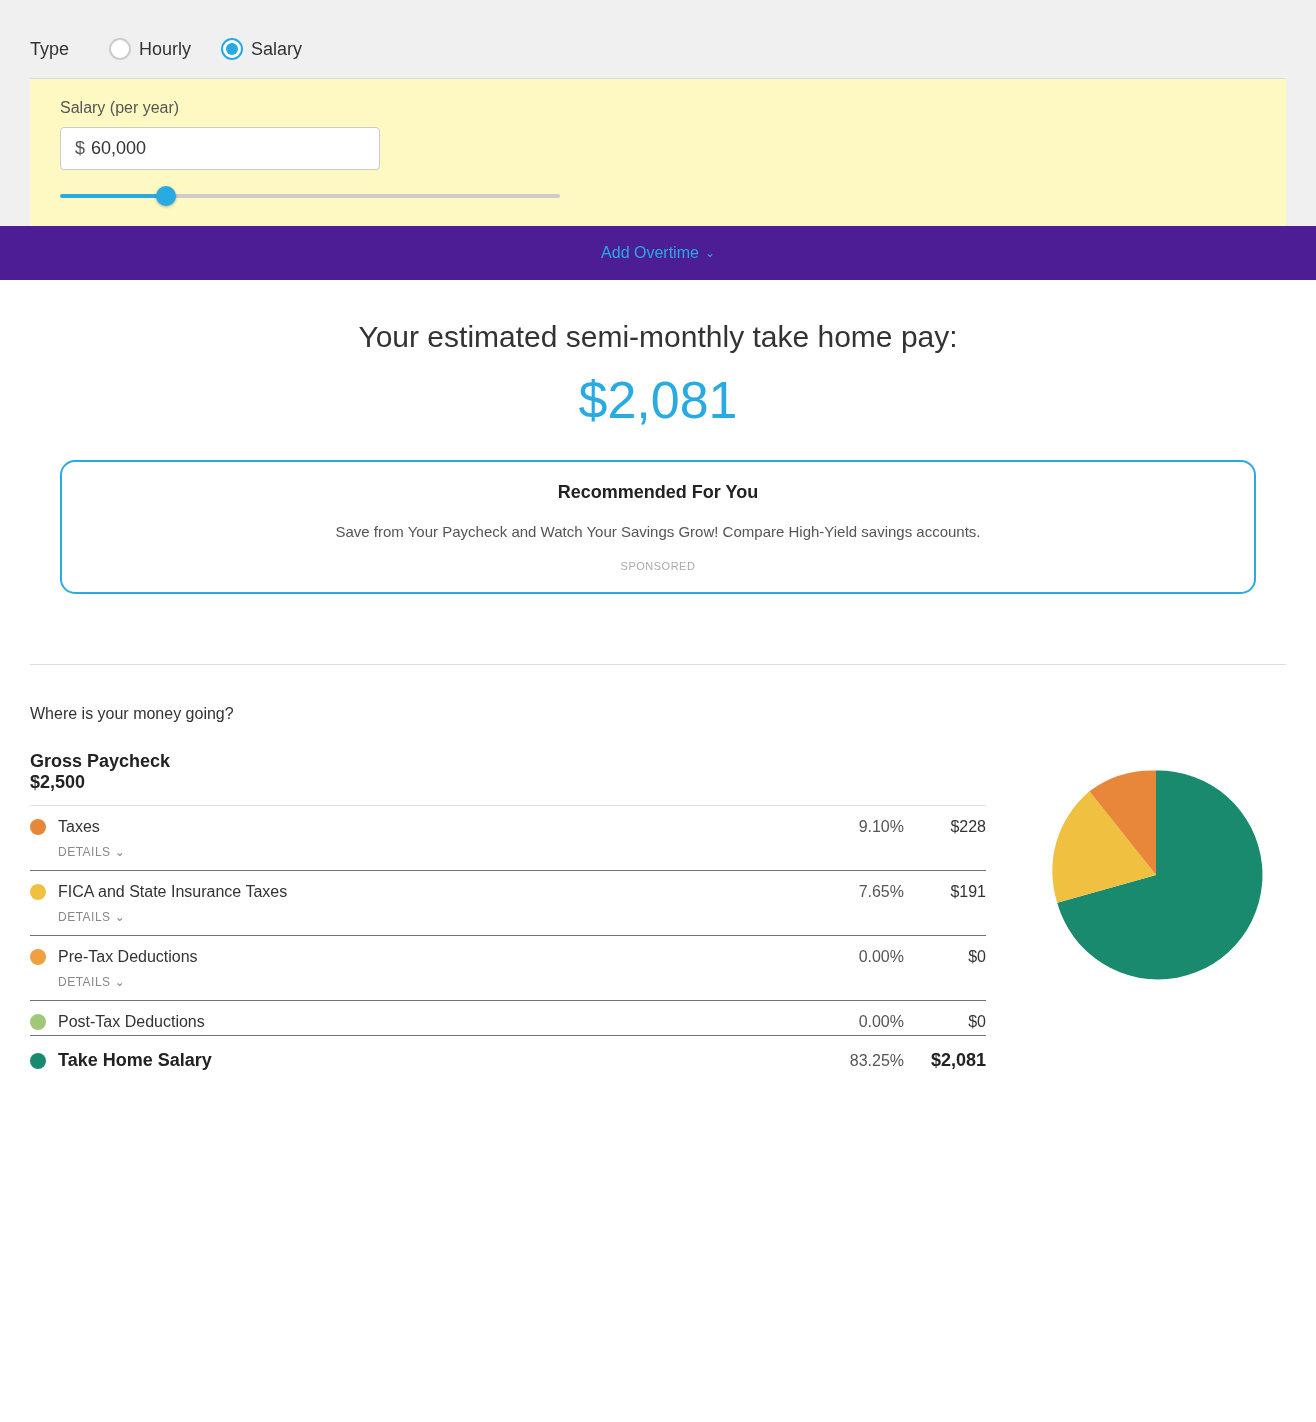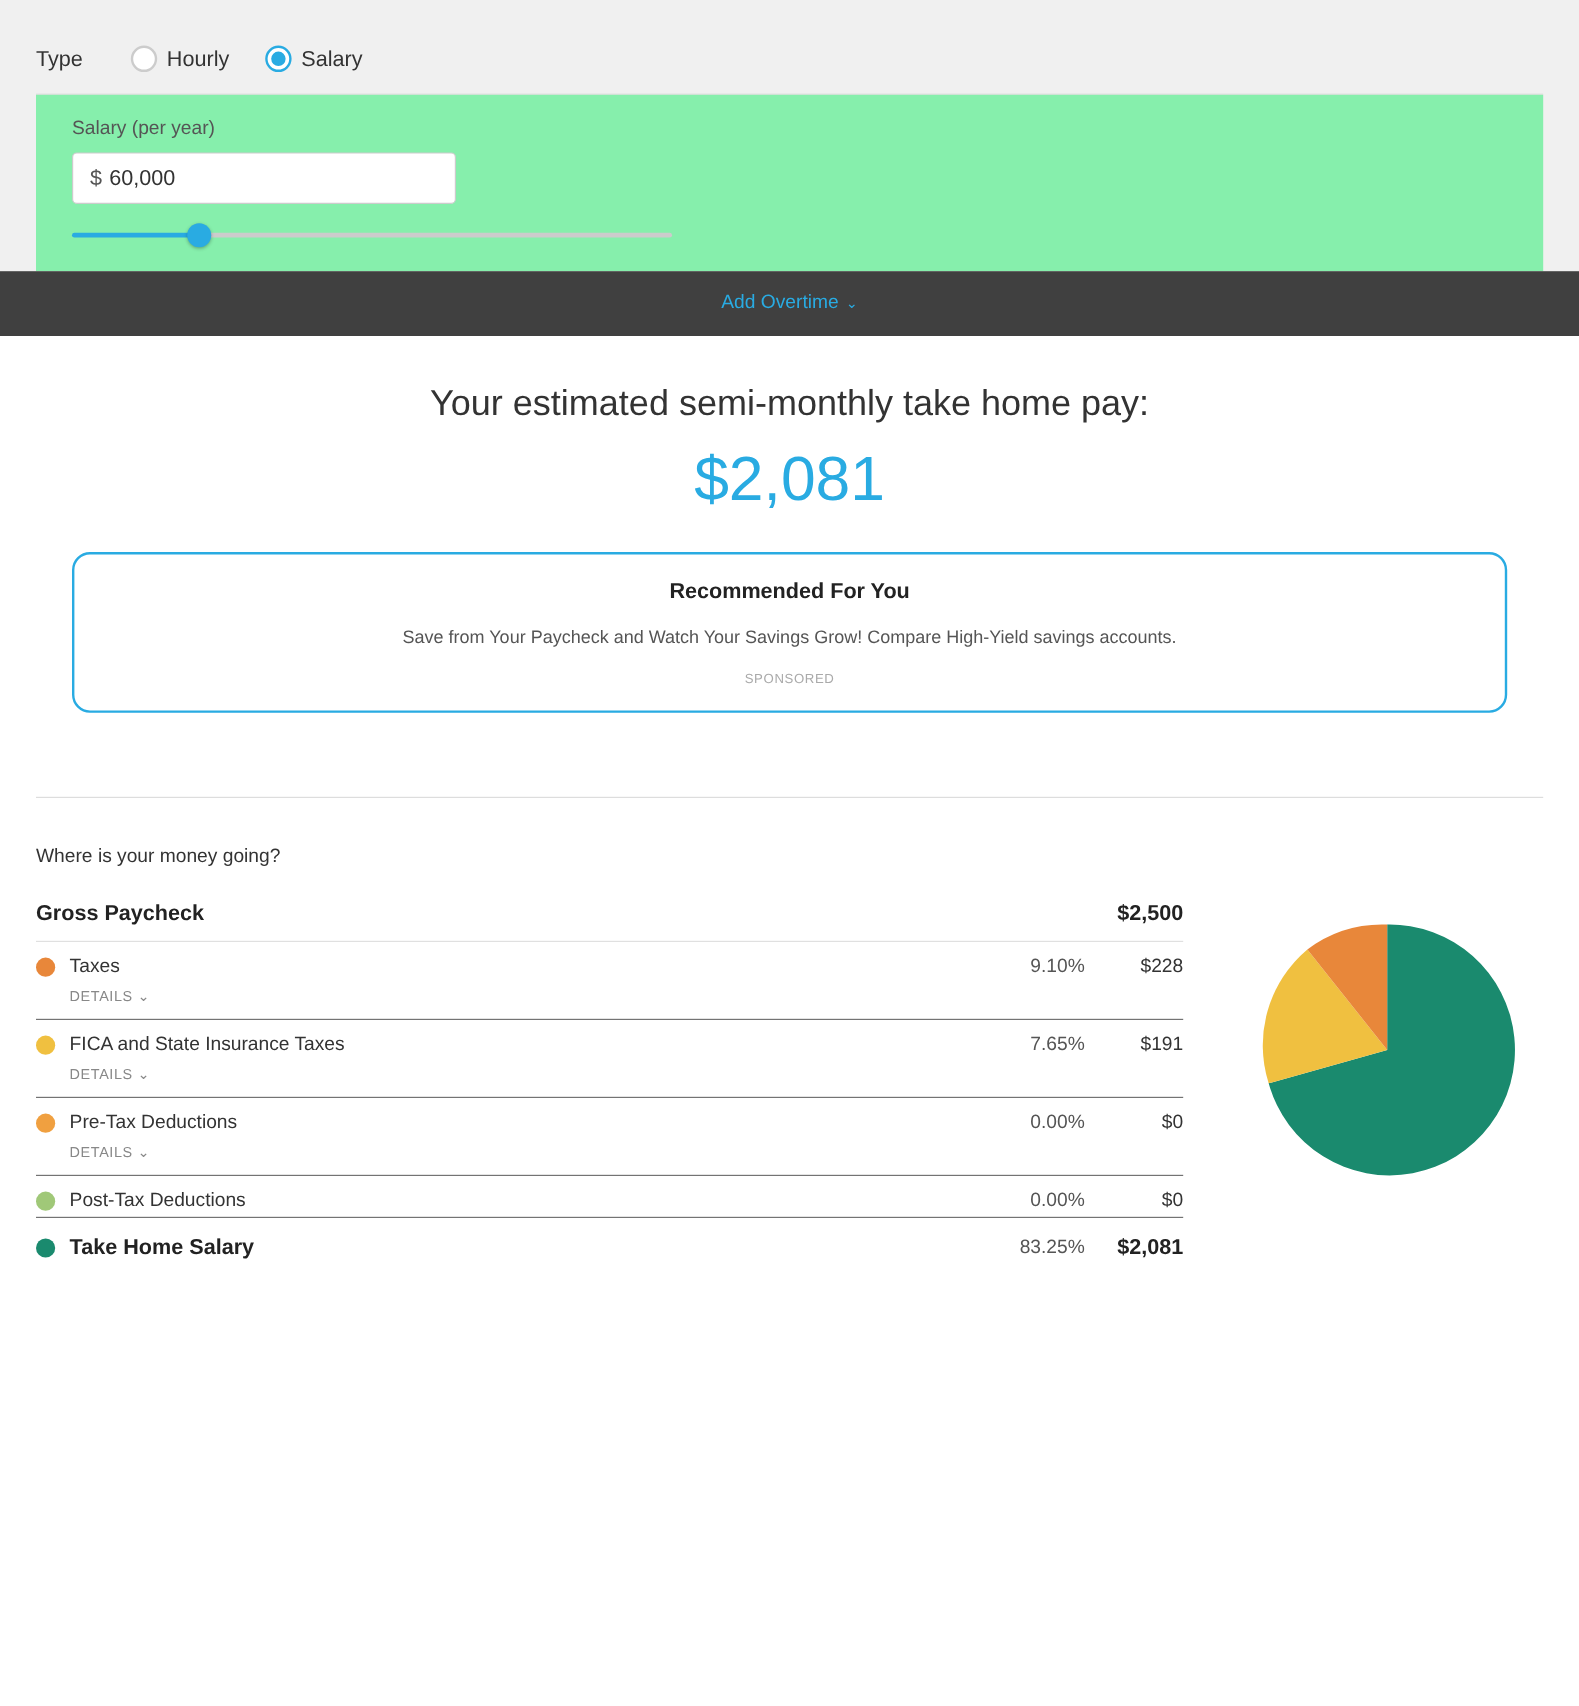--- a/index.html
+++ b/index.html
@@ -62,21 +62,21 @@
       background: #29abe2;
     }
 
     .divider-line {
       border: none;
       border-top: 1px solid #ddd;
       margin: 0;
     }
 
     .salary-section {
-      background: #86efac;
+      background: #fef9c3;
       padding: 20px 30px;
     }
 
     .salary-section-label {
       font-size: 16px;
       color: #555;
       margin-bottom: 10px;
     }
 
     .salary-input-wrapper {
@@ -131,21 +131,21 @@
       appearance: none;
       width: 20px;
       height: 20px;
       border-radius: 50%;
       background: #29abe2;
       cursor: pointer;
       box-shadow: 0 1px 3px rgba(0,0,0,0.3);
     }
 
     .add-overtime-row {
-      background: #404040;
+      background: #4c1d95;
       padding: 18px 30px;
       text-align: center;
     }
 
     .add-overtime-btn {
       color: #29abe2;
       font-size: 16px;
       cursor: pointer;
       background: none;
       border: none;
@@ -232,20 +232,21 @@
       color: #333;
       font-weight: 400;
       margin-bottom: 16px;
     }
 
     .gross-paycheck-row {
       display: flex;
       justify-content: space-between;
       padding: 12px 0;
       border-bottom: 1px solid #e0e0e0;
+      flex-direction: column;
     }
 
     .gross-label {
       font-size: 18px;
       font-weight: 700;
       color: #222;
     }
 
     .gross-amount {
       font-size: 18px;

